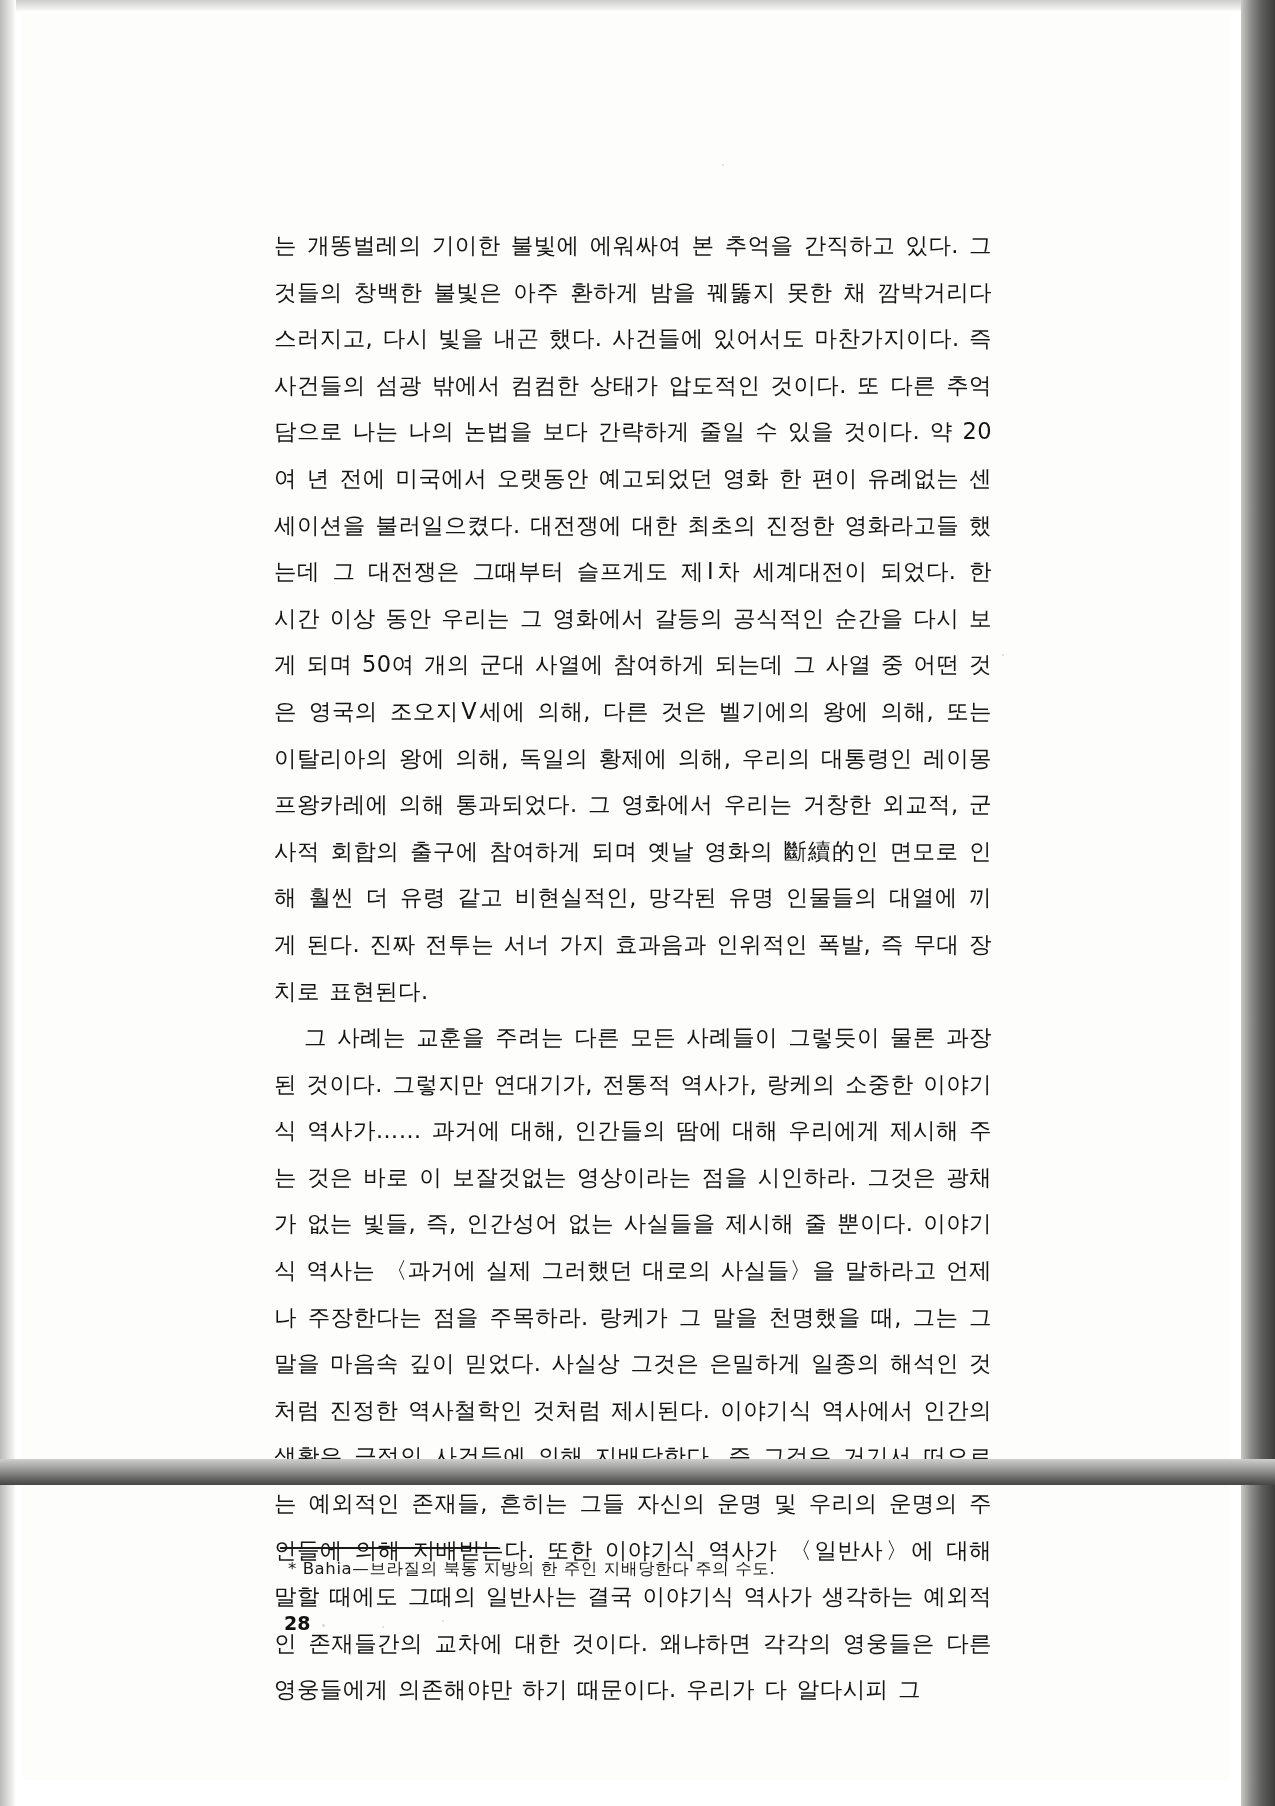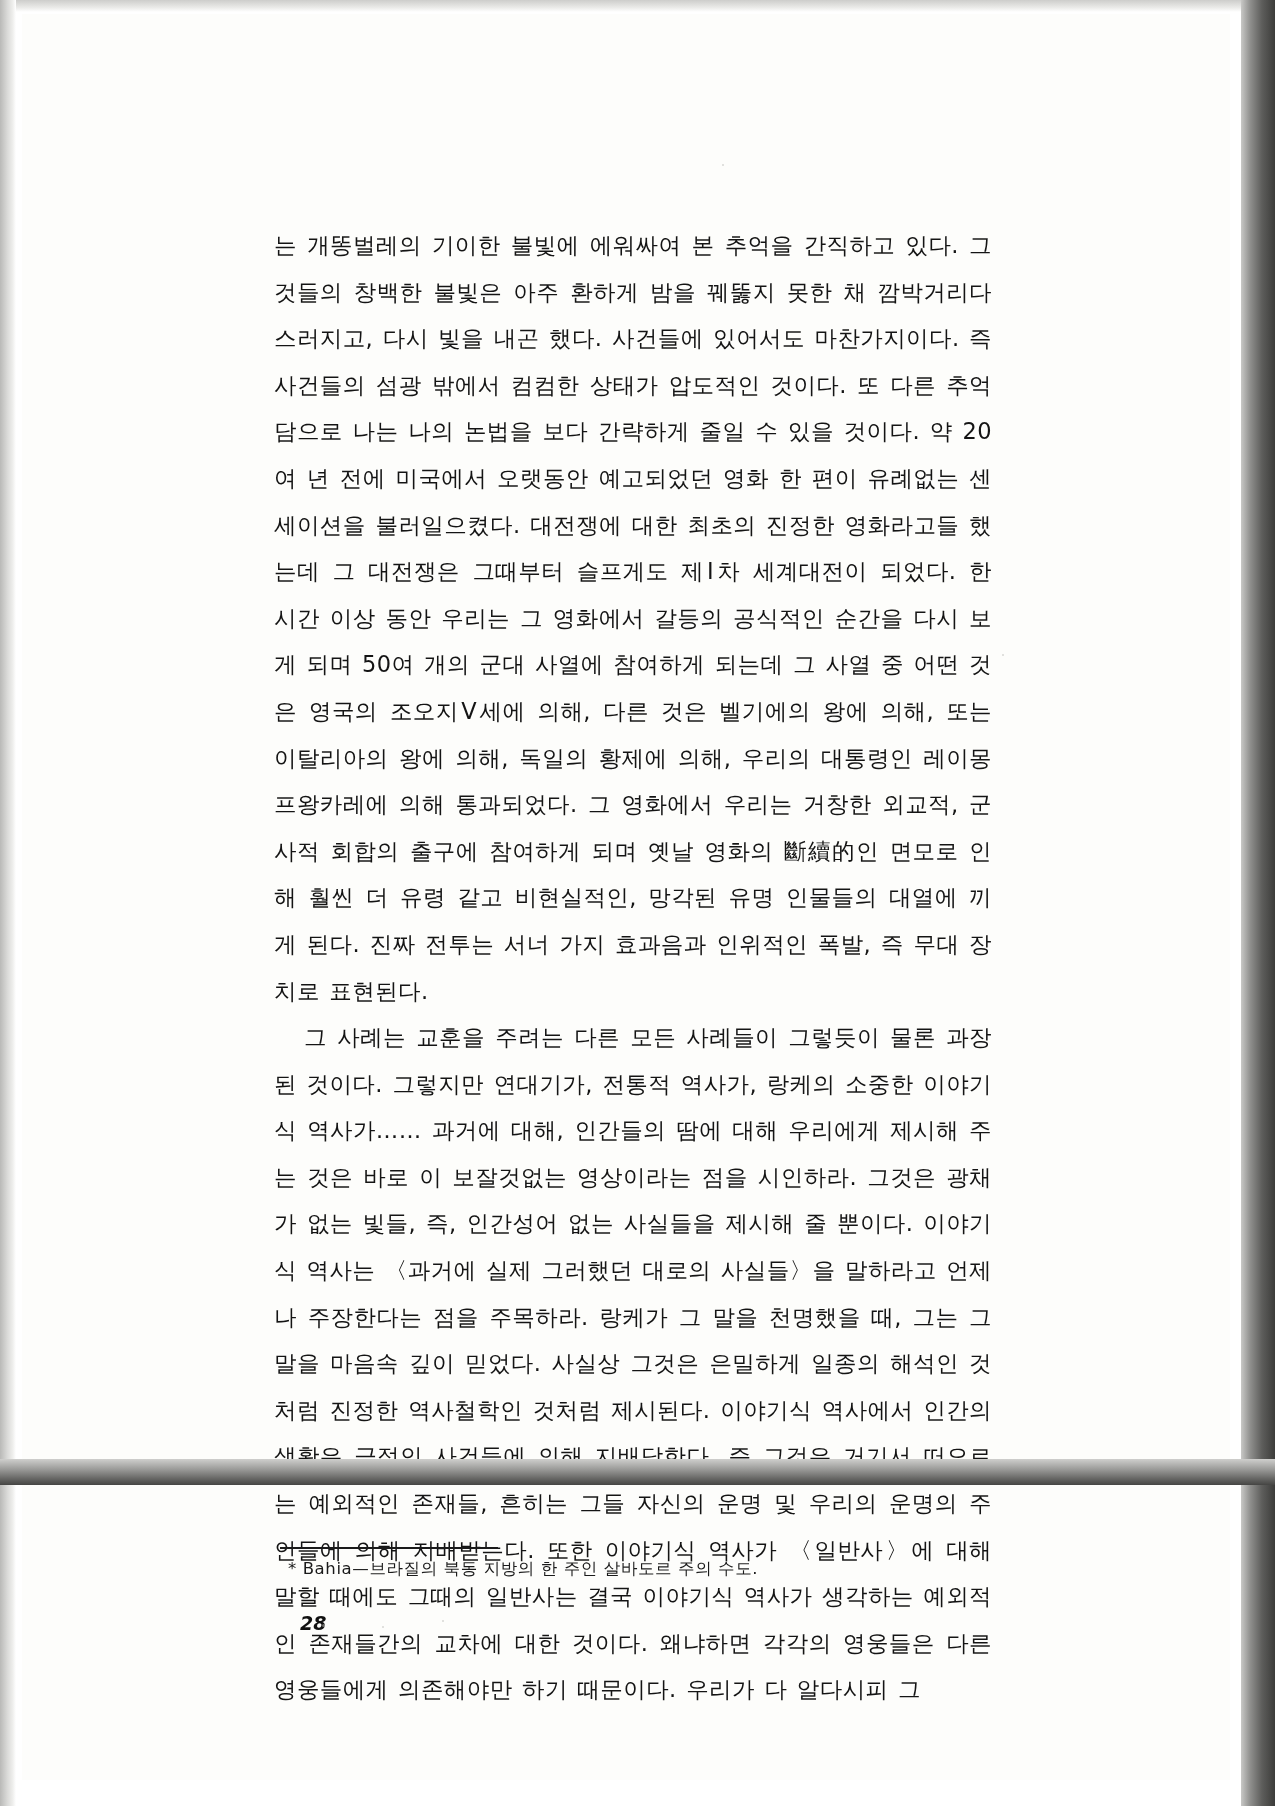--- a/index.html
+++ b/index.html
@@ -103,27 +103,26 @@
     font-family: "DejaVu Sans", sans-serif;
     font-size: 16.5px;
     letter-spacing: 0.6px;
     color: #1a1a1a;
     white-space: nowrap;
   }
 
   
   #page-number {
     position: absolute;
-    left: 278px;
+    left: 262px;
     top: 1598px;
     font-family: "DejaVu Sans", sans-serif;
     font-size: 19px;
     font-weight: bold;
     color: #111111;
-    font-style: italic;
   }
 
   
   .speck {
     position: absolute;
     background: #b9b9b5;
     border-radius: 50%;
     opacity: .55;
   }
 </style>
@@ -133,21 +132,21 @@
 <div id="page-scan">
 
   <div id="paper">
 
     <div id="text-block">
       <p class="body-par">는 개똥벌레의 기이한 불빛에 에워싸여 본 추억을 간직하고 있다. 그것들의 창백한 불빛은 아주 환하게 밤을 꿰뚫지 못한 채 깜박거리다 스러지고, 다시 빛을 내곤 했다. 사건들에 있어서도 마찬가지이다. 즉 사건들의 섬광 밖에서 컴컴한 상태가 압도적인 것이다. 또 다른 추억담으로 나는 나의 논법을 보다 간략하게 줄일 수 있을 것이다. 약 20여 년 전에 미국에서 오랫동안 예고되었던 영화 한 편이 유례없는 센세이션을 불러일으켰다. 대전쟁에 대한 최초의 진정한 영화라고들 했는데 그 대전쟁은 그때부터 슬프게도 제Ⅰ차 세계대전이 되었다. 한 시간 이상 동안 우리는 그 영화에서 갈등의 공식적인 순간을 다시 보게 되며 50여 개의 군대 사열에 참여하게 되는데 그 사열 중 어떤 것은 영국의 조오지Ⅴ세에 의해, 다른 것은 벨기에의 왕에 의해, 또는 이탈리아의 왕에 의해, 독일의 황제에 의해, 우리의 대통령인 레이몽 프왕카레에 의해 통과되었다. 그 영화에서 우리는 거창한 외교적, 군사적 회합의 출구에 참여하게 되며 옛날 영화의 斷續的인 면모로 인해 훨씬 더 유령 같고 비현실적인, 망각된 유명 인물들의 대열에 끼게 된다. 진짜 전투는 서너 가지 효과음과 인위적인 폭발, 즉 무대 장치로 표현된다.</p>
       <p class="body-par">그 사례는 교훈을 주려는 다른 모든 사례들이 그렇듯이 물론 과장된 것이다. 그렇지만 연대기가, 전통적 역사가, 랑케의 소중한 이야기식 역사가…… 과거에 대해, 인간들의 땀에 대해 우리에게 제시해 주는 것은 바로 이 보잘것없는 영상이라는 점을 시인하라. 그것은 광채가 없는 빛들, 즉, 인간성어 없는 사실들을 제시해 줄 뿐이다. 이야기식 역사는 〈과거에 실제 그러했던 대로의 사실들〉을 말하라고 언제나 주장한다는 점을 주목하라. 랑케가 그 말을 천명했을 때, 그는 그 말을 마음속 깊이 믿었다. 사실상 그것은 은밀하게 일종의 해석인 것처럼 진정한 역사철학인 것처럼 제시된다. 이야기식 역사에서 인간의 생활은 극적인 사건들에 의해 지배당한다. 즉 그것은 거기서 떠오르는 예외적인 존재들, 흔히는 그들 자신의 운명 및 우리의 운명의 주인들에 의해 지배받는다. 또한 이야기식 역사가 〈일반사〉에 대해 말할 때에도 그때의 일반사는 결국 이야기식 역사가 생각하는 예외적인 존재들간의 교차에 대한 것이다. 왜냐하면 각각의 영웅들은 다른 영웅들에게 의존해야만 하기 때문이다. 우리가 다 알다시피 그</p>
     </div>
 
     <div id="footnote-rule"></div>
-    <div id="footnote">* Bahia—브라질의 북동 지방의 한 주인 살바도르 주의 수도.</div>
+    <div id="footnote">* Bahia—브라질의 북동 지방의 한 주인 지배당한다 주의 수도.</div>
 
     <div id="page-number">28</div>
 
     <span class="speck" style="left:300px;top:1610px;width:3px;height:3px;"></span>
     <span class="speck" style="left:360px;top:1612px;width:2px;height:2px;"></span>
     <span class="speck" style="left:420px;top:1606px;width:2px;height:2px;"></span>
     <span class="speck" style="left:700px;top:150px;width:2px;height:2px;"></span>
     <span class="speck" style="left:980px;top:640px;width:2px;height:2px;"></span>
   </div>
 

